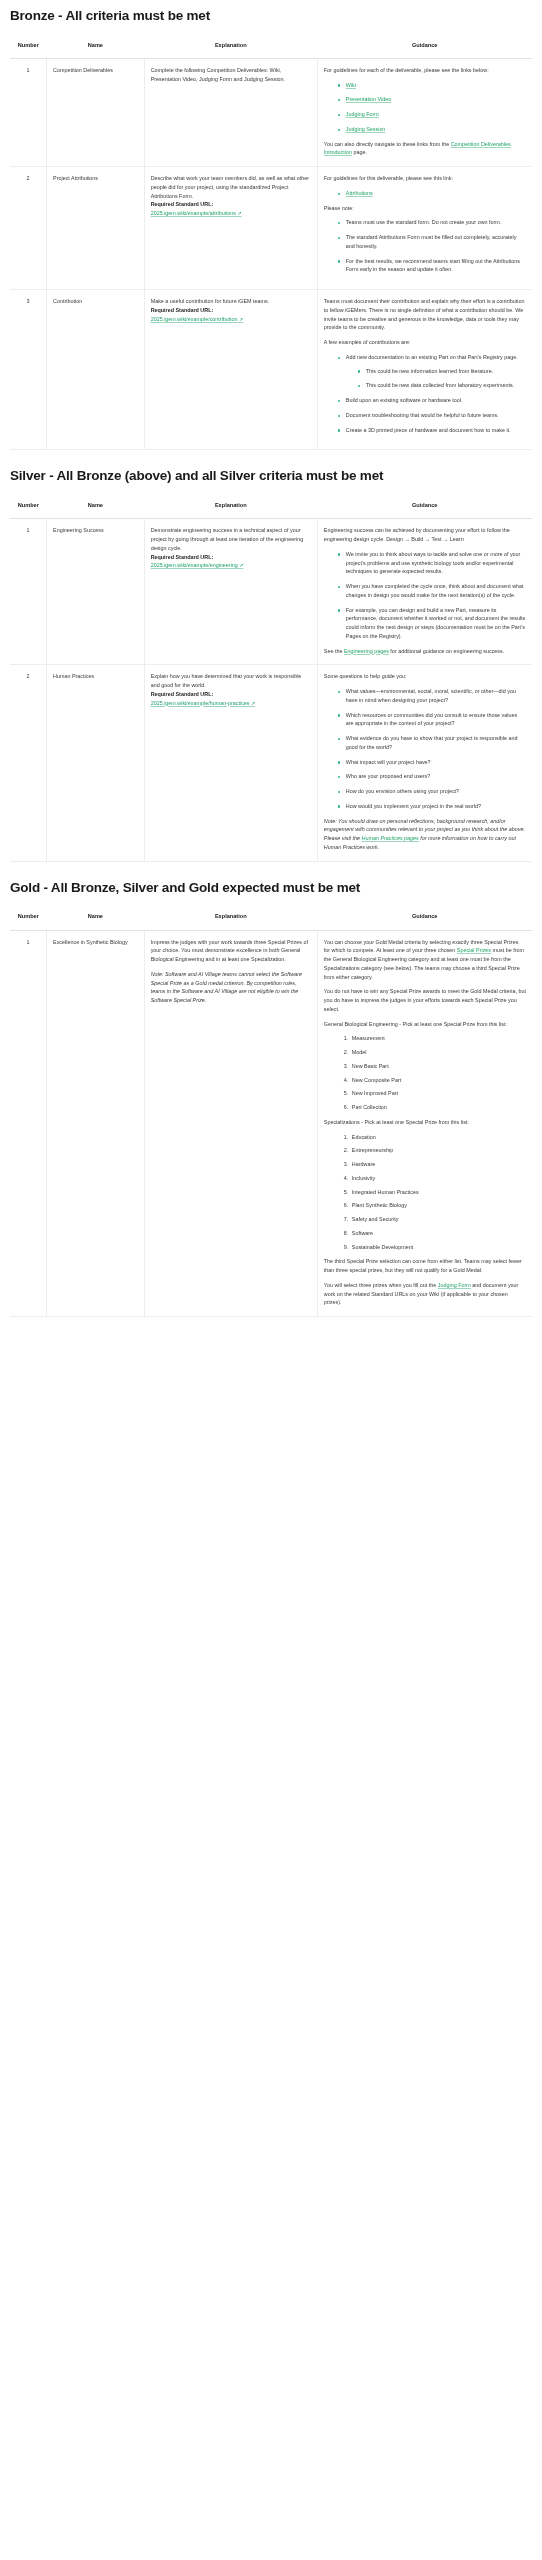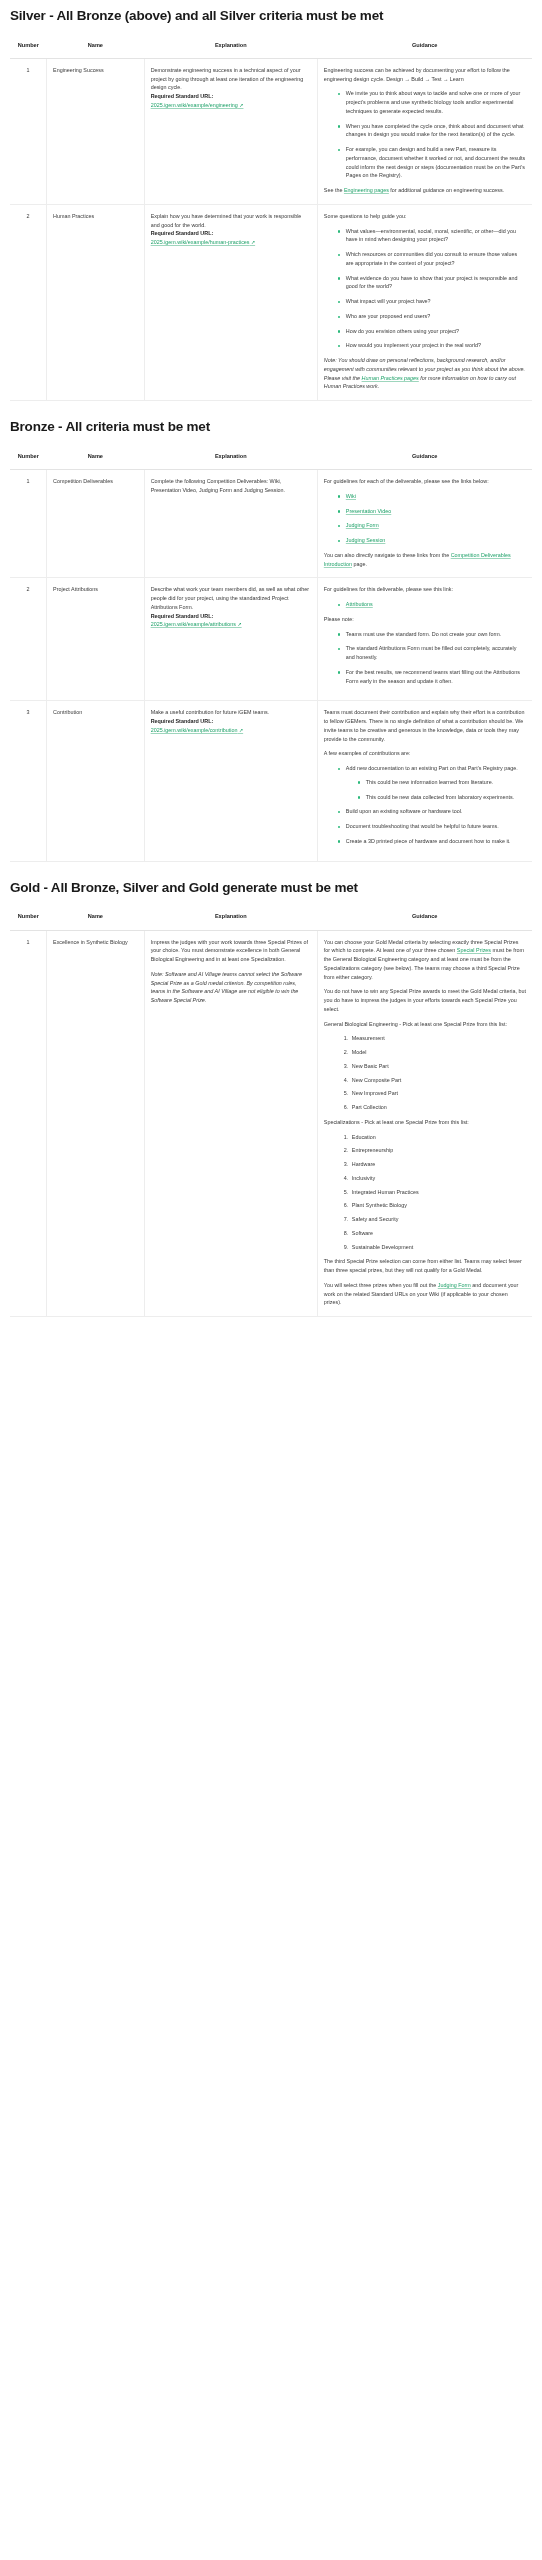--- a/index.html
+++ b/index.html
@@ -105,20 +105,104 @@
   .ext::after {
     content: " \2197";
     font-size: 5px;
     color: #20a26a;
   }
 </style>
 </head>
 <body>
 
 <div class="page">
+
+  <div class="section">
+    <h2 class="section-title">Bronze - All criteria must be met</h2>
+    <table class="criteria">
+      <colgroup>
+          <col class="c-num">
+          <col class="c-name">
+          <col class="c-expl">
+          <col class="c-guid">
+        </colgroup>
+      <thead>
+        <tr>
+          <th>Number</th>
+          <th>Name</th>
+          <th>Explanation</th>
+          <th>Guidance</th>
+        </tr>
+      </thead>
+      <tbody>
+
+        <tr>
+          <td class="col-num">1</td>
+          <td class="col-name">Competition Deliverables</td>
+          <td class="col-expl">
+            <p>Complete the following Competition Deliverables: Wiki, Presentation Video, Judging Form and Judging Session.</p>
+          </td>
+          <td class="col-guid">
+            <p>For guidelines for each of the deliverable, please see the links below:</p>
+            <ul class="bullets">
+              <li><a class="link">Wiki</a></li>
+              <li><a class="link">Presentation Video</a></li>
+              <li><a class="link">Judging Form</a></li>
+              <li><a class="link">Judging Session</a></li>
+            </ul>
+            <p><span>You can also directly navigate to these links from the </span><a class="link">Competition Deliverables Introduction</a><span> page.</span></p>
+          </td>
+        </tr>
+
+        <tr>
+          <td class="col-num">2</td>
+          <td class="col-name">Project Attributions</td>
+          <td class="col-expl">
+            <p><span>Describe what work your team members did, as well as what other people did for your project, using the standardized Project Attributions Form.</span><br><span class="bold">Required Standard URL:</span><br><a class="link ext">2025.igem.wiki/example/attributions</a></p>
+          </td>
+          <td class="col-guid">
+            <p>For guidelines for this deliverable, please see this link:</p>
+            <ul class="bullets">
+              <li><a class="link">Attributions</a></li>
+            </ul>
+            <p>Please note:</p>
+            <ul class="bullets">
+              <li>Teams must use the standard form. Do not create your own form.</li>
+              <li>The standard Attributions Form must be filled out completely, accurately and honestly.</li>
+              <li>For the best results, we recommend teams start filling out the Attributions Form early in the season and update it often.</li>
+            </ul>
+          </td>
+        </tr>
+
+        <tr>
+          <td class="col-num">3</td>
+          <td class="col-name">Contribution</td>
+          <td class="col-expl">
+            <p><span>Make a useful contribution for future iGEM teams.</span><br><span class="bold">Required Standard URL:</span><br><a class="link ext">2025.igem.wiki/example/contribution</a></p>
+          </td>
+          <td class="col-guid">
+            <p>Teams must document their contribution and explain why their effort is a contribution to fellow iGEMers. There is no single definition of what a contribution should be. We invite teams to be creative and generous in the knowledge, data or tools they may provide to the community.</p>
+            <p>A few examples of contributions are:</p>
+            <ul class="bullets">
+              <li>
+                <span>Add new documentation to an existing Part on that Part's Registry page.</span>
+                <ul class="bullets">
+                  <li>This could be new information learned from literature.</li>
+                  <li>This could be new data collected from laboratory experiments.</li>
+                </ul>
+              </li>
+              <li>Build upon an existing software or hardware tool.</li>
+              <li>Document troubleshooting that would be helpful to future teams.</li>
+              <li>Create a 3D printed piece of hardware and document how to make it.</li>
+            </ul>
+          </td>
+        </tr>
+      </tbody>
+    </table>
+  </div>
 
   <div class="section">
     <h2 class="section-title">Silver - All Bronze (above) and all Silver criteria must be met</h2>
     <table class="criteria">
       <colgroup>
           <col class="c-num">
           <col class="c-name">
           <col class="c-expl">
           <col class="c-guid">
         </colgroup>
@@ -165,105 +249,21 @@
               <li>How would you implement your project in the real world?</li>
             </ul>
             <p class="note-italic"><span>Note: You should draw on personal reflections, background research, and/or engagement with communities relevant to your project as you think about the above. Please visit the </span><a class="link">Human Practices pages</a><span> for more information on how to carry out Human Practices work.</span></p>
           </td>
         </tr>
       </tbody>
     </table>
   </div>
 
   <div class="section">
-    <h2 class="section-title">Bronze - All criteria must be met</h2>
-    <table class="criteria">
-      <colgroup>
-          <col class="c-num">
-          <col class="c-name">
-          <col class="c-expl">
-          <col class="c-guid">
-        </colgroup>
-      <thead>
-        <tr>
-          <th>Number</th>
-          <th>Name</th>
-          <th>Explanation</th>
-          <th>Guidance</th>
-        </tr>
-      </thead>
-      <tbody>
-
-        <tr>
-          <td class="col-num">1</td>
-          <td class="col-name">Competition Deliverables</td>
-          <td class="col-expl">
-            <p>Complete the following Competition Deliverables: Wiki, Presentation Video, Judging Form and Judging Session.</p>
-          </td>
-          <td class="col-guid">
-            <p>For guidelines for each of the deliverable, please see the links below:</p>
-            <ul class="bullets">
-              <li><a class="link">Wiki</a></li>
-              <li><a class="link">Presentation Video</a></li>
-              <li><a class="link">Judging Form</a></li>
-              <li><a class="link">Judging Session</a></li>
-            </ul>
-            <p><span>You can also directly navigate to these links from the </span><a class="link">Competition Deliverables Introduction</a><span> page.</span></p>
-          </td>
-        </tr>
-
-        <tr>
-          <td class="col-num">2</td>
-          <td class="col-name">Project Attributions</td>
-          <td class="col-expl">
-            <p><span>Describe what work your team members did, as well as what other people did for your project, using the standardized Project Attributions Form.</span><br><span class="bold">Required Standard URL:</span><br><a class="link ext">2025.igem.wiki/example/attributions</a></p>
-          </td>
-          <td class="col-guid">
-            <p>For guidelines for this deliverable, please see this link:</p>
-            <ul class="bullets">
-              <li><a class="link">Attributions</a></li>
-            </ul>
-            <p>Please note:</p>
-            <ul class="bullets">
-              <li>Teams must use the standard form. Do not create your own form.</li>
-              <li>The standard Attributions Form must be filled out completely, accurately and honestly.</li>
-              <li>For the best results, we recommend teams start filling out the Attributions Form early in the season and update it often.</li>
-            </ul>
-          </td>
-        </tr>
-
-        <tr>
-          <td class="col-num">3</td>
-          <td class="col-name">Contribution</td>
-          <td class="col-expl">
-            <p><span>Make a useful contribution for future iGEM teams.</span><br><span class="bold">Required Standard URL:</span><br><a class="link ext">2025.igem.wiki/example/contribution</a></p>
-          </td>
-          <td class="col-guid">
-            <p>Teams must document their contribution and explain why their effort is a contribution to fellow iGEMers. There is no single definition of what a contribution should be. We invite teams to be creative and generous in the knowledge, data or tools they may provide to the community.</p>
-            <p>A few examples of contributions are:</p>
-            <ul class="bullets">
-              <li>
-                <span>Add new documentation to an existing Part on that Part's Registry page.</span>
-                <ul class="bullets">
-                  <li>This could be new information learned from literature.</li>
-                  <li>This could be new data collected from laboratory experiments.</li>
-                </ul>
-              </li>
-              <li>Build upon an existing software or hardware tool.</li>
-              <li>Document troubleshooting that would be helpful to future teams.</li>
-              <li>Create a 3D printed piece of hardware and document how to make it.</li>
-            </ul>
-          </td>
-        </tr>
-      </tbody>
-    </table>
-  </div>
-
-  <div class="section">
-    <h2 class="section-title">Gold - All Bronze, Silver and Gold generate must be met</h2>
+    <h2 class="section-title">Gold - All Bronze, Silver and Gold expected must be met</h2>
     <table class="criteria">
       <colgroup>
           <col class="c-num">
           <col class="c-name">
           <col class="c-expl">
           <col class="c-guid">
         </colgroup>
       <thead>
         <tr>
           <th>Number</th>

